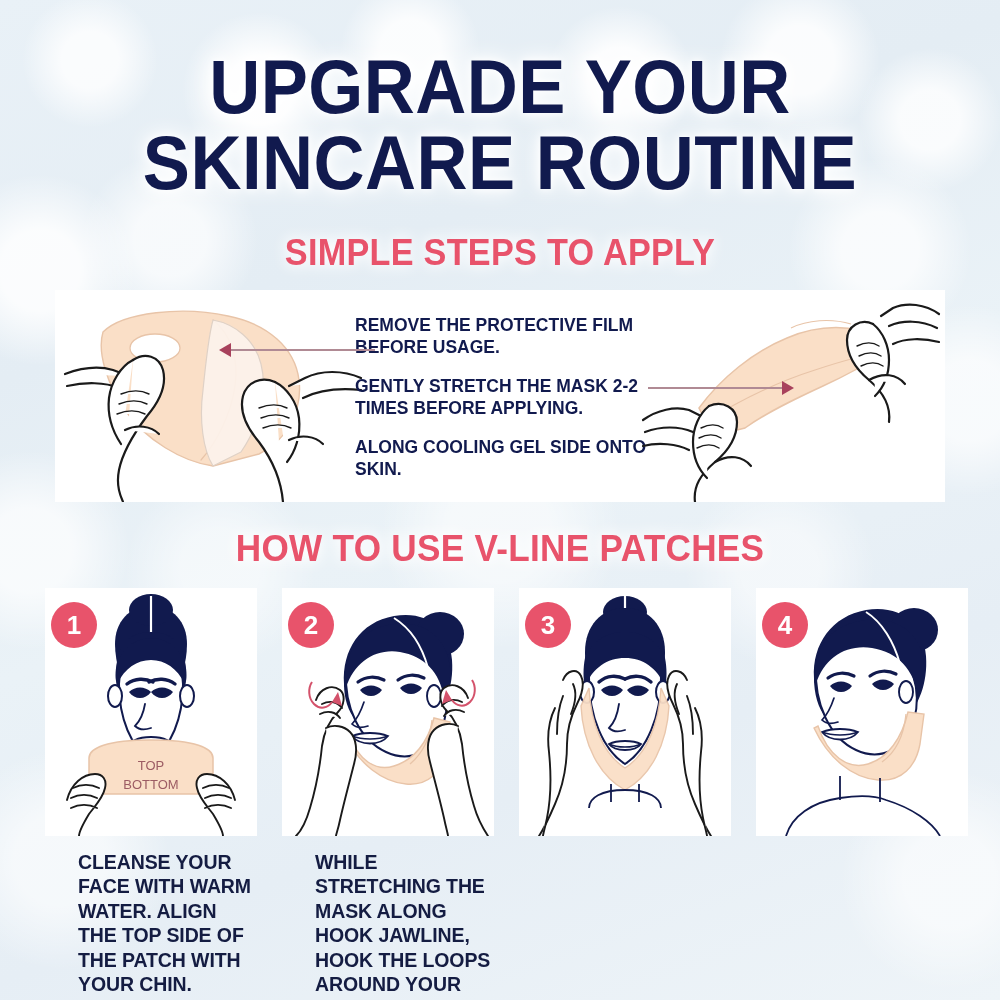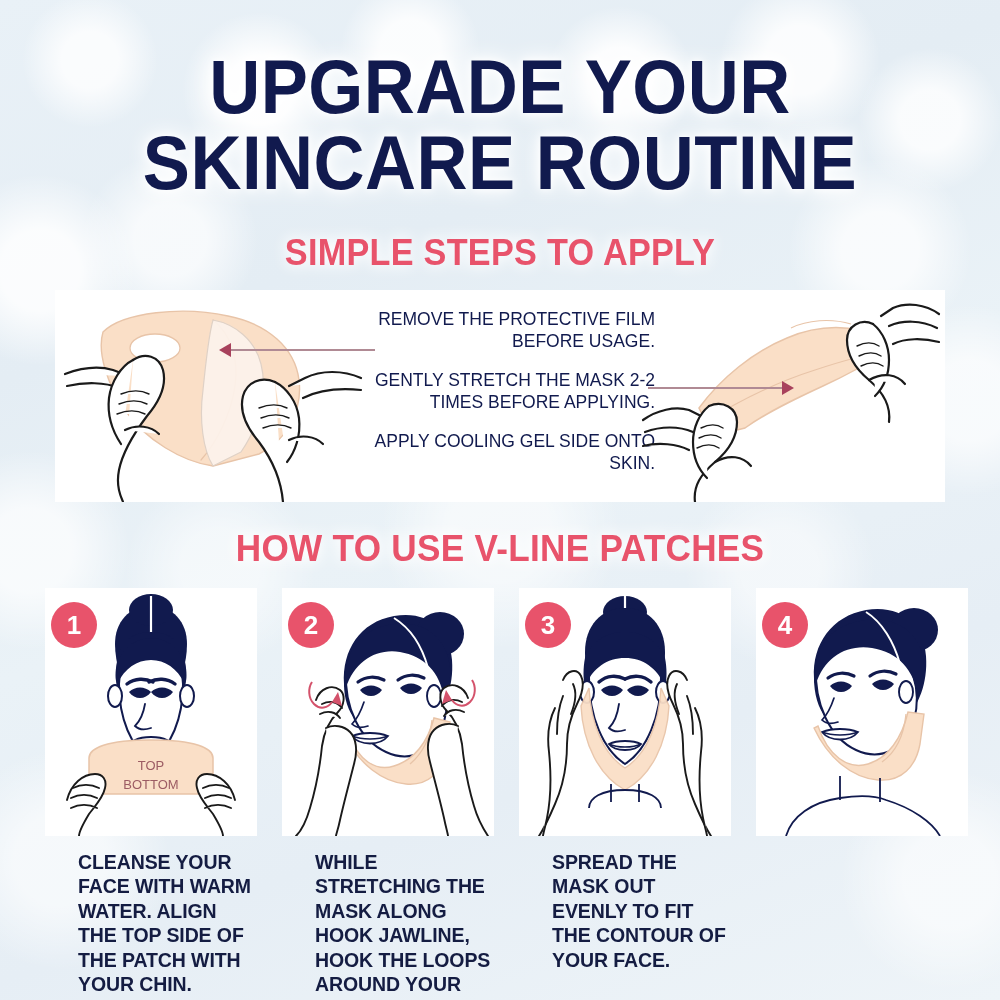--- a/index.html
+++ b/index.html
@@ -56,22 +56,22 @@
   
   #apply-panel{
     position:absolute;left:55px;top:290px;width:890px;height:212px;
     background:#fff;
   }
   .hand-art{position:absolute;top:0;height:212px;}
   #hand-left{left:8px;width:300px;}
   #hand-right{right:4px;width:300px;}
 
   #apply-steps{
-    position:absolute;left:300px;top:18px;width:300px;text-align:right;
-    color:#111a4e;font-size:17.5px;font-weight:400;line-height:1.28;
+    position:absolute;left:300px;top:24px;width:300px;text-align:left;
+    color:#111a4e;font-size:17.5px;font-weight:700;line-height:1.28;
   }
   #apply-steps p{margin:0 0 16px 0;}
   #apply-steps p:last-child{margin-bottom:0;}
 
   .lead{position:absolute;height:2px;background:#b08a94;}
   #lead-left{left:225px;top:349px;width:150px;}
   #lead-right{left:648px;top:387px;width:140px;}
   .arrowhead{position:absolute;width:0;height:0;}
   #arrow-left{left:219px;top:343px;border-top:7px solid transparent;border-bottom:7px solid transparent;border-right:12px solid #a8415c;}
   #arrow-right{left:782px;top:381px;border-top:7px solid transparent;border-bottom:7px solid transparent;border-left:12px solid #a8415c;}
@@ -131,21 +131,21 @@
           <path d="M198 128 C208 124 218 124 226 128" stroke-width="1.4"></path>
           <path d="M200 138 C210 134 220 134 228 138" stroke-width="1.4"></path>
           <path d="M226 150 C238 144 252 146 260 154"></path>
         </g>
       </svg>
     </div>
 
     <div id="apply-steps">
       <p>REMOVE THE PROTECTIVE FILM BEFORE USAGE.</p>
       <p>GENTLY STRETCH THE MASK 2-2 TIMES BEFORE APPLYING.</p>
-      <p>APPLY COOLING GEL SIDE ONTO SKIN.</p>
+      <p>ALONG COOLING GEL SIDE ONTO SKIN.</p>
     </div>
 
     <div class="hand-art" id="hand-right">
       <svg viewBox="0 0 300 212" width="300" height="212">
         <path d="M58 118 C80 88 112 62 146 48 C178 34 214 34 238 48 L244 62 C226 74 204 86 182 96 C156 108 126 122 104 138 L72 146 Z" fill="#fadfc7" stroke="#e8c4a8" stroke-width="1.5"></path>
         <path d="M64 132 C96 112 136 92 174 80 C204 70 228 64 244 62" stroke="#e8c4a8" stroke-width="1.2" fill="none"></path>
         <path d="M150 38 C166 30 190 28 210 34" stroke="#e8c4a8" stroke-width="1.2" fill="none"></path>
         <g fill="#fff" stroke="#1a1a1a" stroke-width="2.2" stroke-linecap="round" stroke-linejoin="round">
           <path d="M2 130 C16 120 34 116 48 120 L60 126"></path>
           <path d="M4 142 C20 136 38 136 52 142"></path>
@@ -282,21 +282,20 @@
             <path d="M54 96 C58 104 56 116 52 126"></path>
             <path d="M44 108 C40 118 38 132 38 146"></path>
             <path d="M36 120 C30 132 28 148 30 164 C32 184 32 210 28 230 C26 240 24 246 24 248"></path>
             <path d="M168 92 C164 82 154 80 150 88 C146 96 150 108 154 116 C160 128 164 142 164 156 C164 176 168 198 176 216 C182 230 188 242 192 248"></path>
             <path d="M158 96 C154 104 156 116 160 126"></path>
             <path d="M168 108 C172 118 174 132 174 146"></path>
             <path d="M176 120 C182 132 184 148 182 164 C180 184 180 210 184 230 C186 240 188 246 188 248"></path>
           </g>
         </svg>
       </div>
-      <div class="step-caption">SPREAD THE MASK OUT EVENLY TO FIT THE CONTOUR OF YOUR FACE.</div>
     </div>
 
     <div class="step-card">
       <div class="step-img">
         <div class="badge">4</div>
         <svg viewBox="0 0 212 248" width="212" height="248">
           <path d="M58 90 C56 56 76 28 110 22 C146 16 168 38 170 68 C172 96 162 118 150 130 L70 130 C62 120 58 106 58 90 Z" fill="#111a4e"></path>
           <ellipse cx="158" cy="42" rx="24" ry="22" fill="#111a4e"></ellipse>
           <path d="M60 78 C58 116 74 150 100 162 C126 174 150 160 158 132 C166 104 156 66 132 52 C108 38 66 46 60 78 Z" fill="#fff" stroke="#111a4e" stroke-width="2"></path>
           <path d="M58 92 C58 58 76 36 110 32 C144 28 166 48 168 76 C169 90 166 100 162 108 C158 82 142 64 116 60 C90 56 68 70 60 96 C58 95 58 94 58 92 Z" fill="#111a4e"></path>

